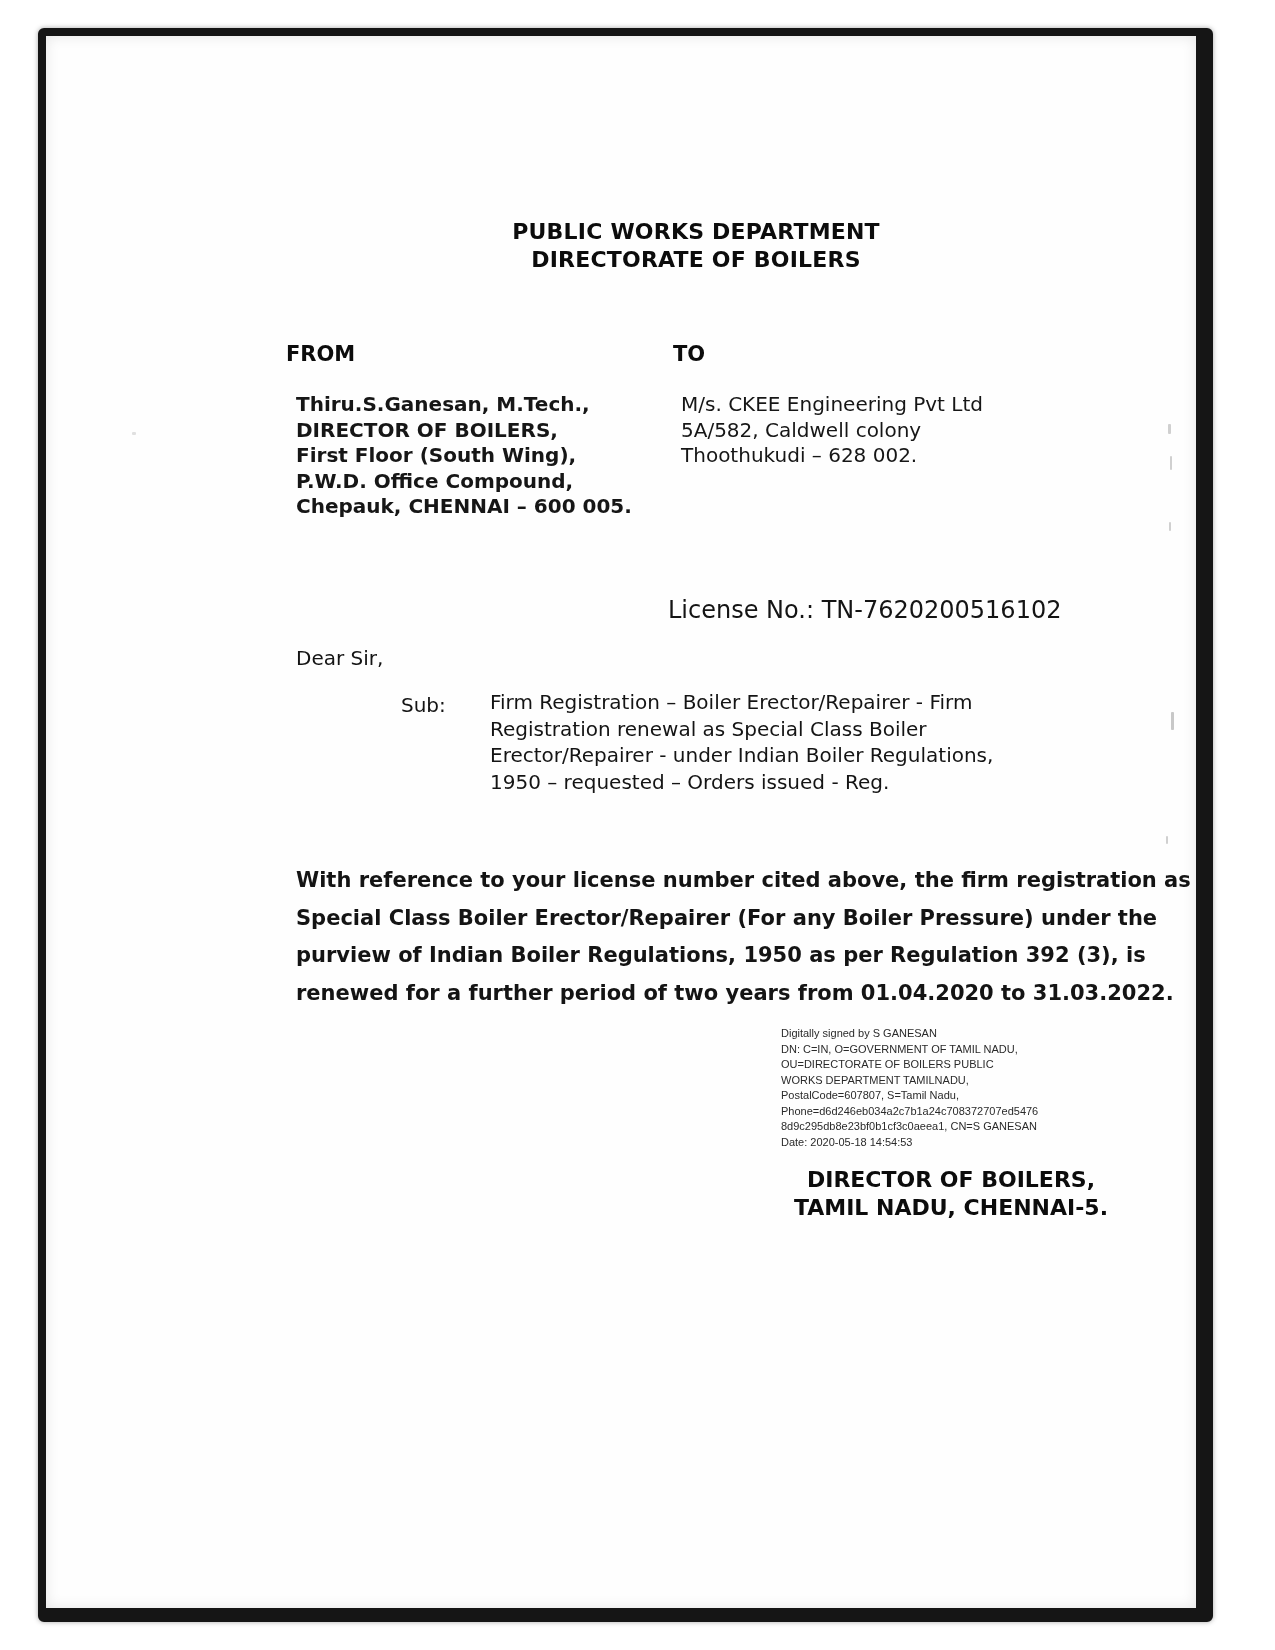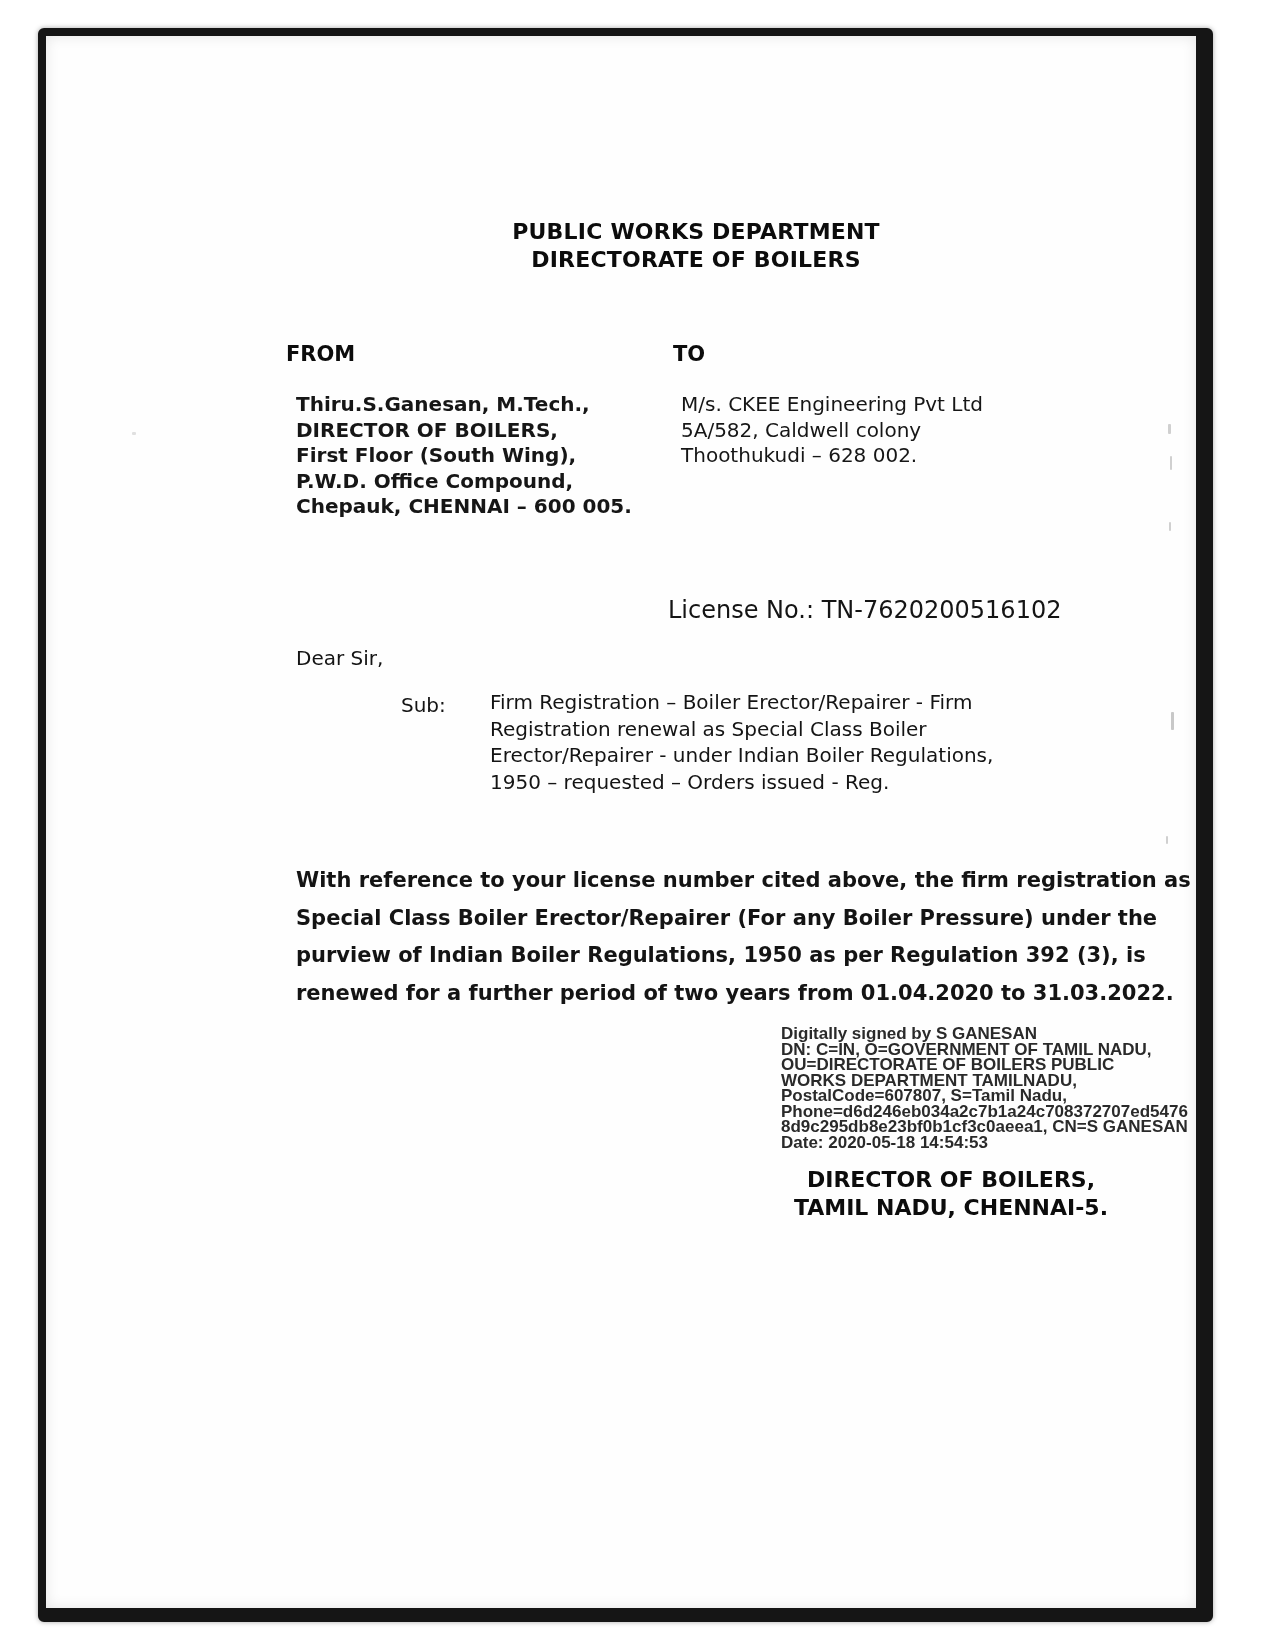--- a/index.html
+++ b/index.html
@@ -112,25 +112,24 @@
     line-height: 37.5px;
     color: #141414;
     white-space: nowrap;
     font-weight: bold;
   }
   .digi-sig {
     position: absolute;
     left: 735px;
     top: 990px;
     font-family: "Liberation Sans", sans-serif;
-    font-size: 17px;
+    font-size: 11px;
     line-height: 15.5px;
     color: #2a2a2a;
     white-space: nowrap;
-    font-weight: bold;
   }
   .sign-block {
     position: absolute;
     left: 695px;
     top: 1130px;
     width: 420px;
     text-align: center;
     font-size: 22px;
     font-weight: bold;
     line-height: 28px;

